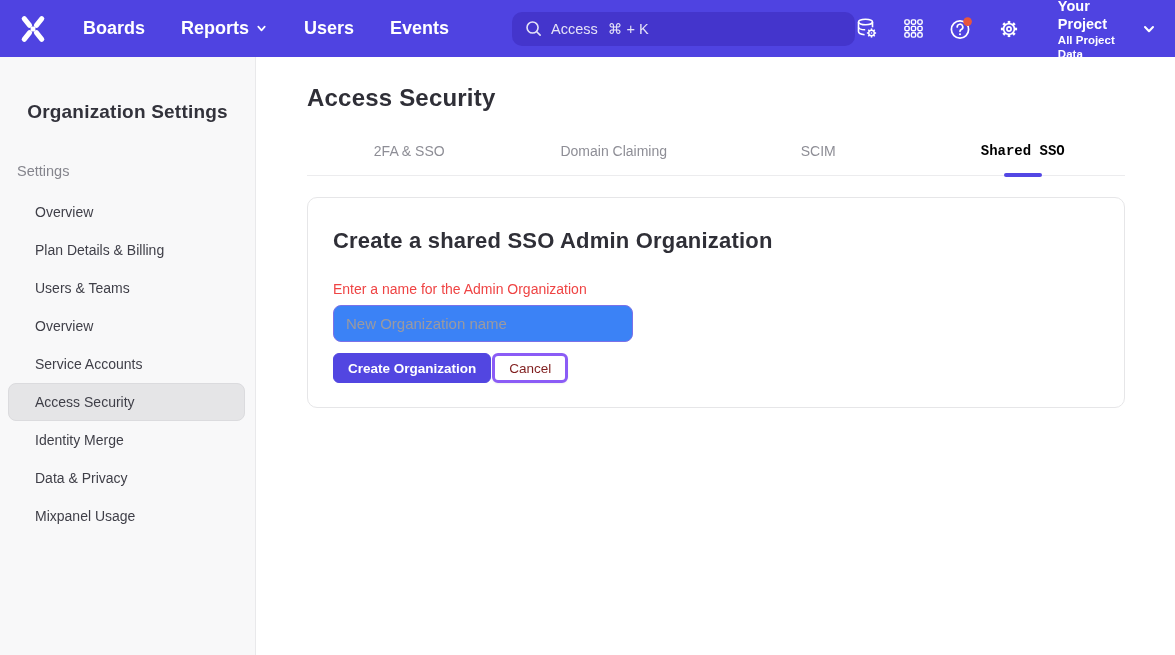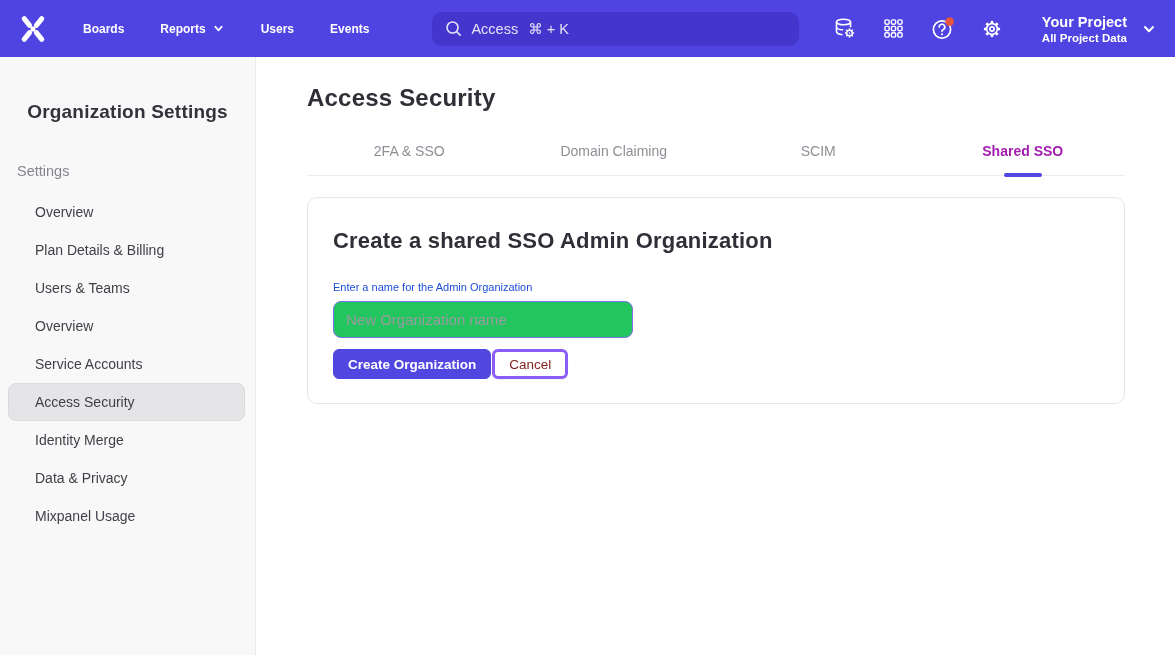--- a/index.html
+++ b/index.html
@@ -3,21 +3,21 @@
 <meta charset="utf-8">
 <style>
   * { margin:0; padding:0; box-sizing:border-box; }
   html,body { width:1175px; height:655px; overflow:hidden; background:#ffffff;
     font-family:"Liberation Sans", sans-serif; }
 
   
   .navbar { height:57px; background:#4F43E1; display:flex; align-items:center; padding:0 18px; }
   .logo { width:30px; height:30px; flex:0 0 auto; cursor:pointer; }
   .nav-links { display:flex; gap:36px; margin-left:35px; align-items:center; }
-  .nav-link { color:#ffffff; font-size:12px; font-weight:600; text-decoration:none;
+  .nav-link { color:#ffffff; font-size:18px; font-weight:600; text-decoration:none;
     display:flex; align-items:center; gap:6px; cursor:pointer; }
   .search-box { margin-left:63px; width:367px; height:34px; background:#4435CC; border-radius:10px;
     display:flex; align-items:center; padding:0 12px; cursor:text; }
   .search-box .s-label { color:#E4E2F7; font-size:14.5px; margin-left:8px; }
   .search-box .s-shortcut { color:#E4E2F7; font-size:14.5px; margin-left:10px; }
   .nav-right { margin-left:auto; display:flex; align-items:center; gap:23px; }
   .icon-btn { width:26px; height:26px; display:flex; align-items:center; justify-content:center;
     cursor:pointer; position:relative; background:none; border:none; }
   .project-switcher { display:flex; align-items:center; margin-left:14px; cursor:pointer; }
   .proj-text { text-align:left; margin-right:14px; }
@@ -37,28 +37,28 @@
   .sb-item.active { margin:0 10px 0 8px; padding-left:26px; background:#E5E5E7;
     border:1px solid #DBDBDE; border-radius:8px; }
 
   
   .main { flex:1; background:#ffffff; padding:0 50px 0 51px; }
   .page-title { margin-top:27px; font-size:24px; font-weight:700; color:#2F2F37; letter-spacing:.2px; }
   .tabs { margin-top:31px; display:grid; grid-template-columns:repeat(4,1fr);
     border-bottom:1px solid #ECECEE; }
   .tab { position:relative; text-align:center; padding-bottom:16px; font-size:14px; font-weight:500;
     color:#8E8E96; cursor:pointer; }
-  .tab.active { color:#a21caf; font-weight:600; }
+  .tab.active { color:#000000; font-weight:600;font-family:Liberation Mono, monospace; }
   .tab.active::after { content:""; position:absolute; left:50%; transform:translateX(-50%);
     bottom:-2px; width:38px; height:4px; border-radius:2px; background:#5347E4; }
 
   .card { margin-top:21px; border:1px solid #E6E6E8; border-radius:10px; padding:30px 25px 24px 25px; }
   .card-heading { font-size:22px; font-weight:700; color:#2F2F37; letter-spacing:.2px; }
-  .field-label { margin-top:27px; font-size:11px; color:#1d4ed8; }
-  .org-input { margin-top:8px; display:block; width:300px; height:37px; background:#22c55e;
+  .field-label { margin-top:27px; font-size:14px; color:#ef4444; }
+  .org-input { margin-top:8px; display:block; width:300px; height:37px; background:#3b82f6;
     border:1.5px solid #7B71E8; border-radius:8px; padding:0 12px; font-size:15px; color:#3A3A42;
     font-family:"Liberation Sans", sans-serif; outline:none; }
   .org-input::placeholder { color:#9A9AA1; }
   .btn-row { margin-top:11px; display:flex; gap:1px; align-items:center; }
   .btn { height:30px; border-radius:6px; font-size:13.5px; cursor:pointer; padding:0 14px;
     font-family:"Liberation Sans", sans-serif; }
   .btn-primary { background:#5246E1; color:#ffffff; border:1px solid #5246E1; font-weight:700; }
   .btn-secondary { background:#ffffff; color:#7f1d1d; border:3px solid #8b5cf6; font-weight:500;
     box-shadow:0 1px 2px rgba(0,0,0,.06); }
 

